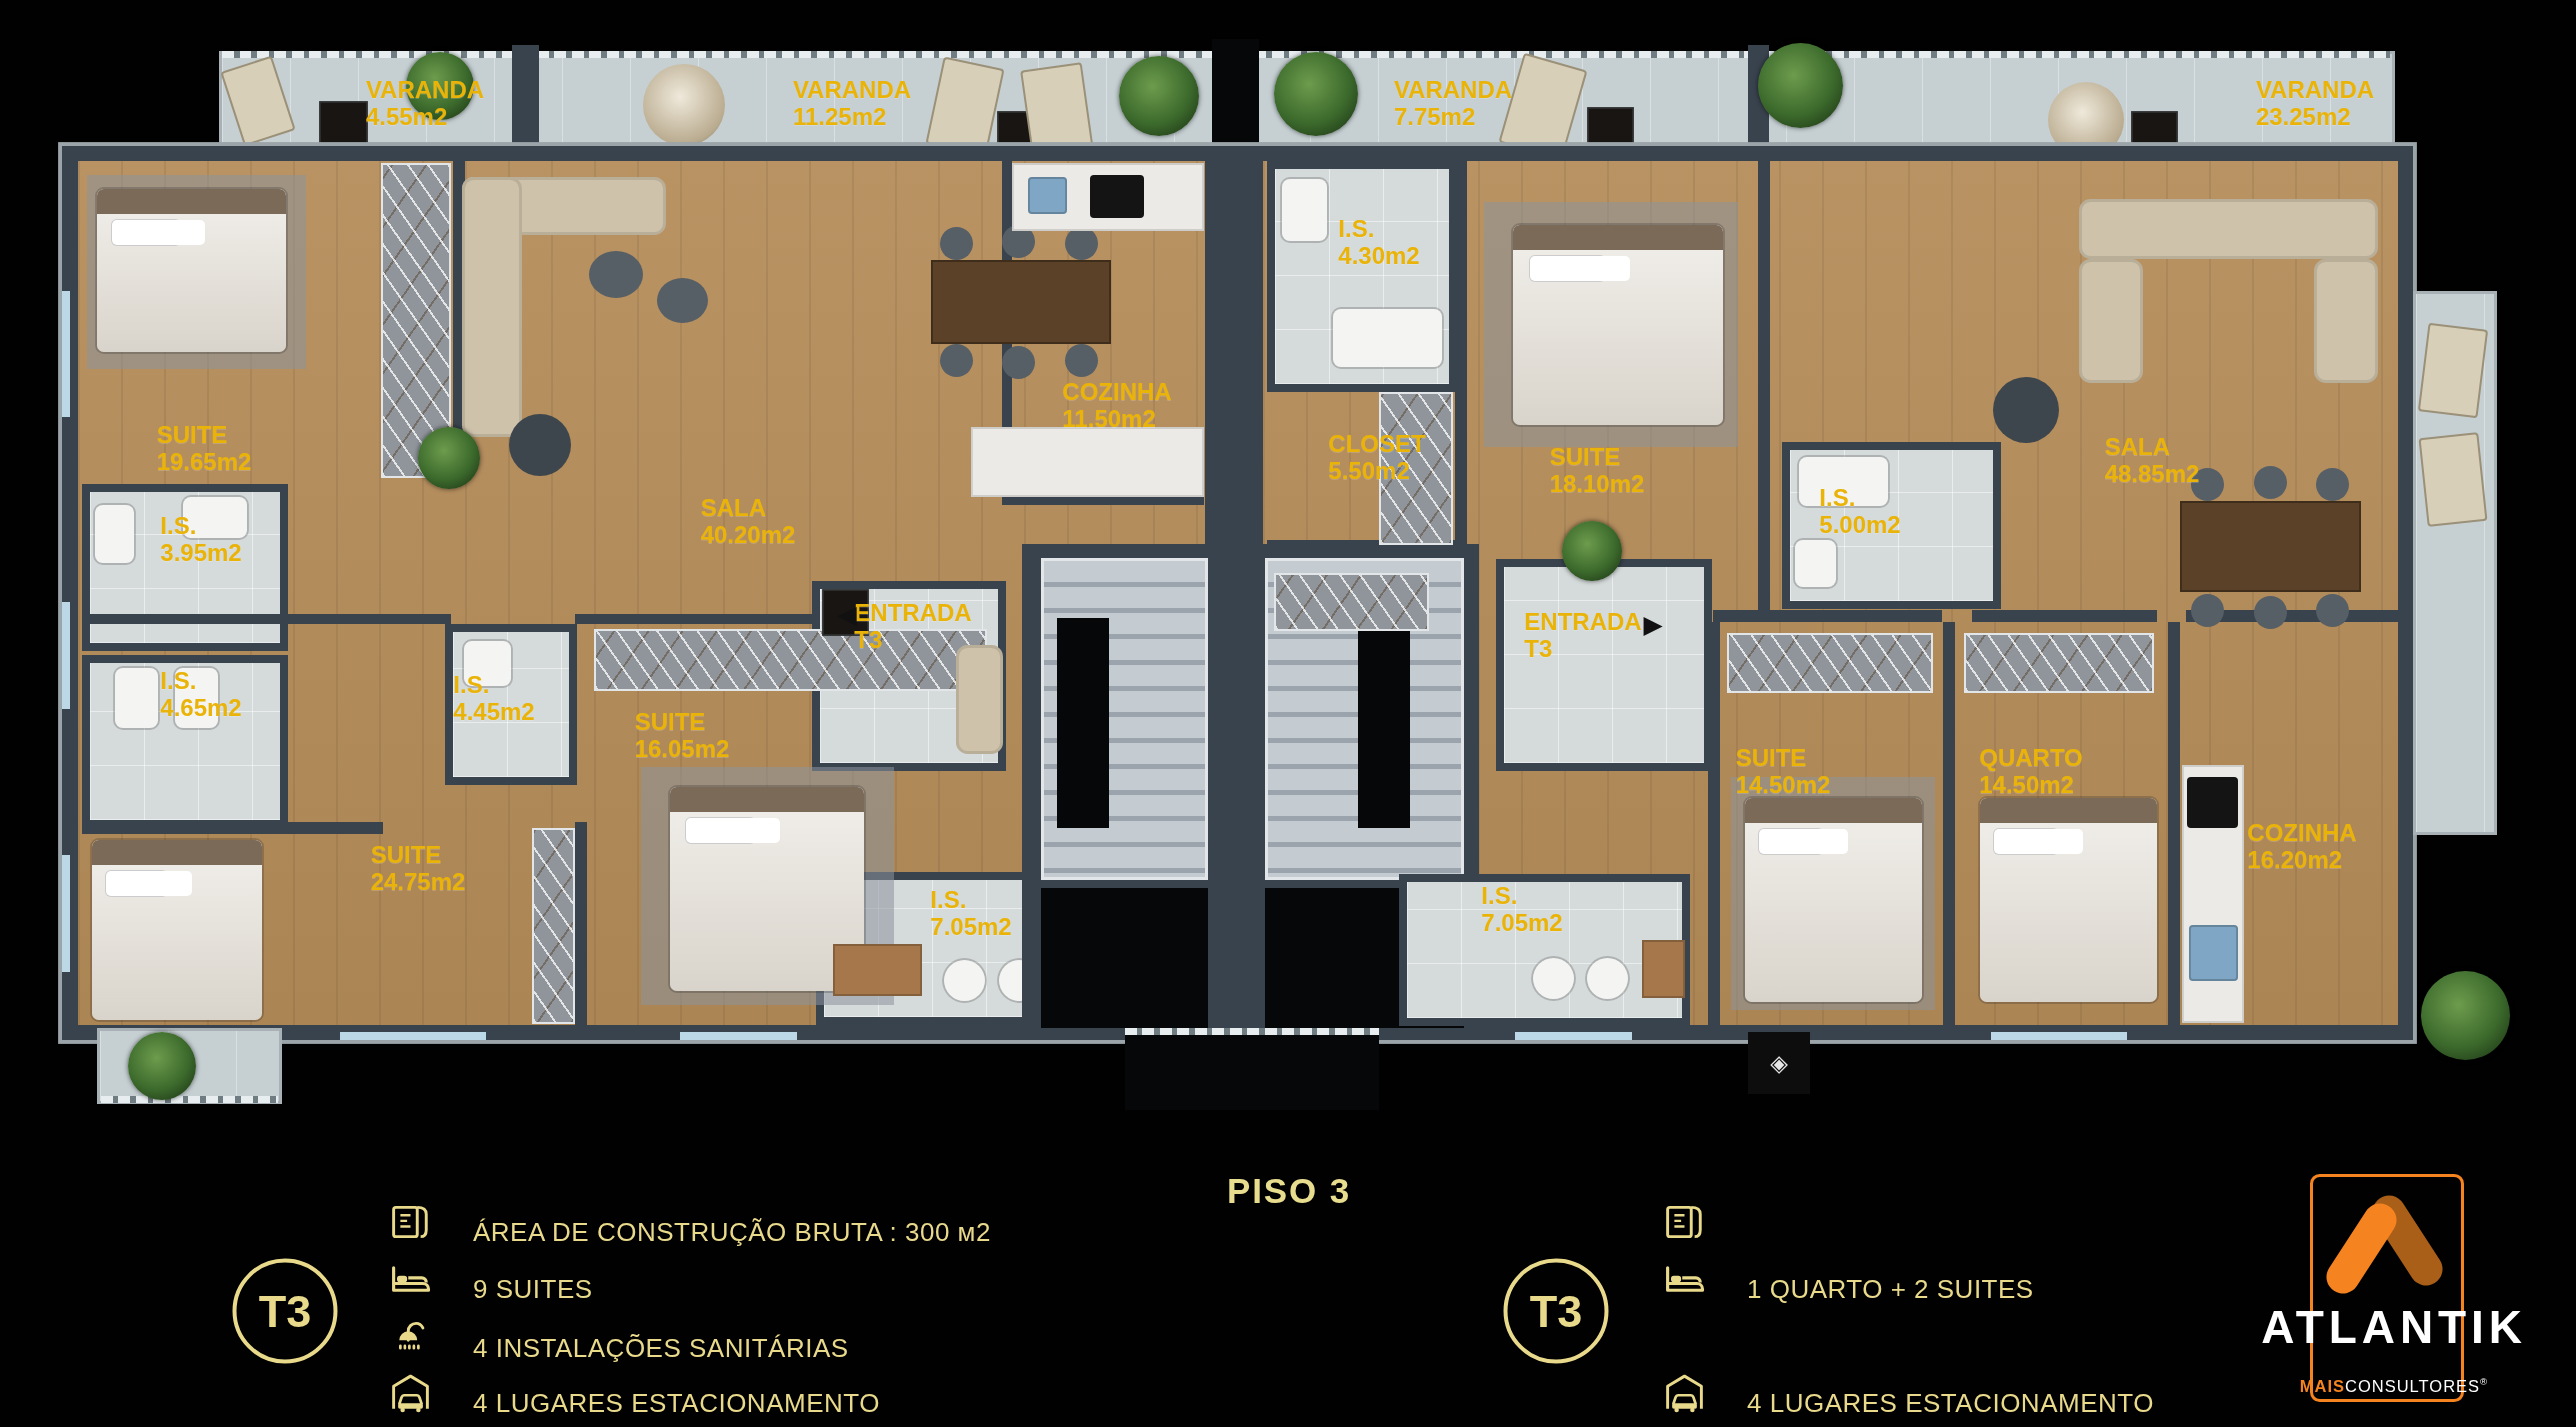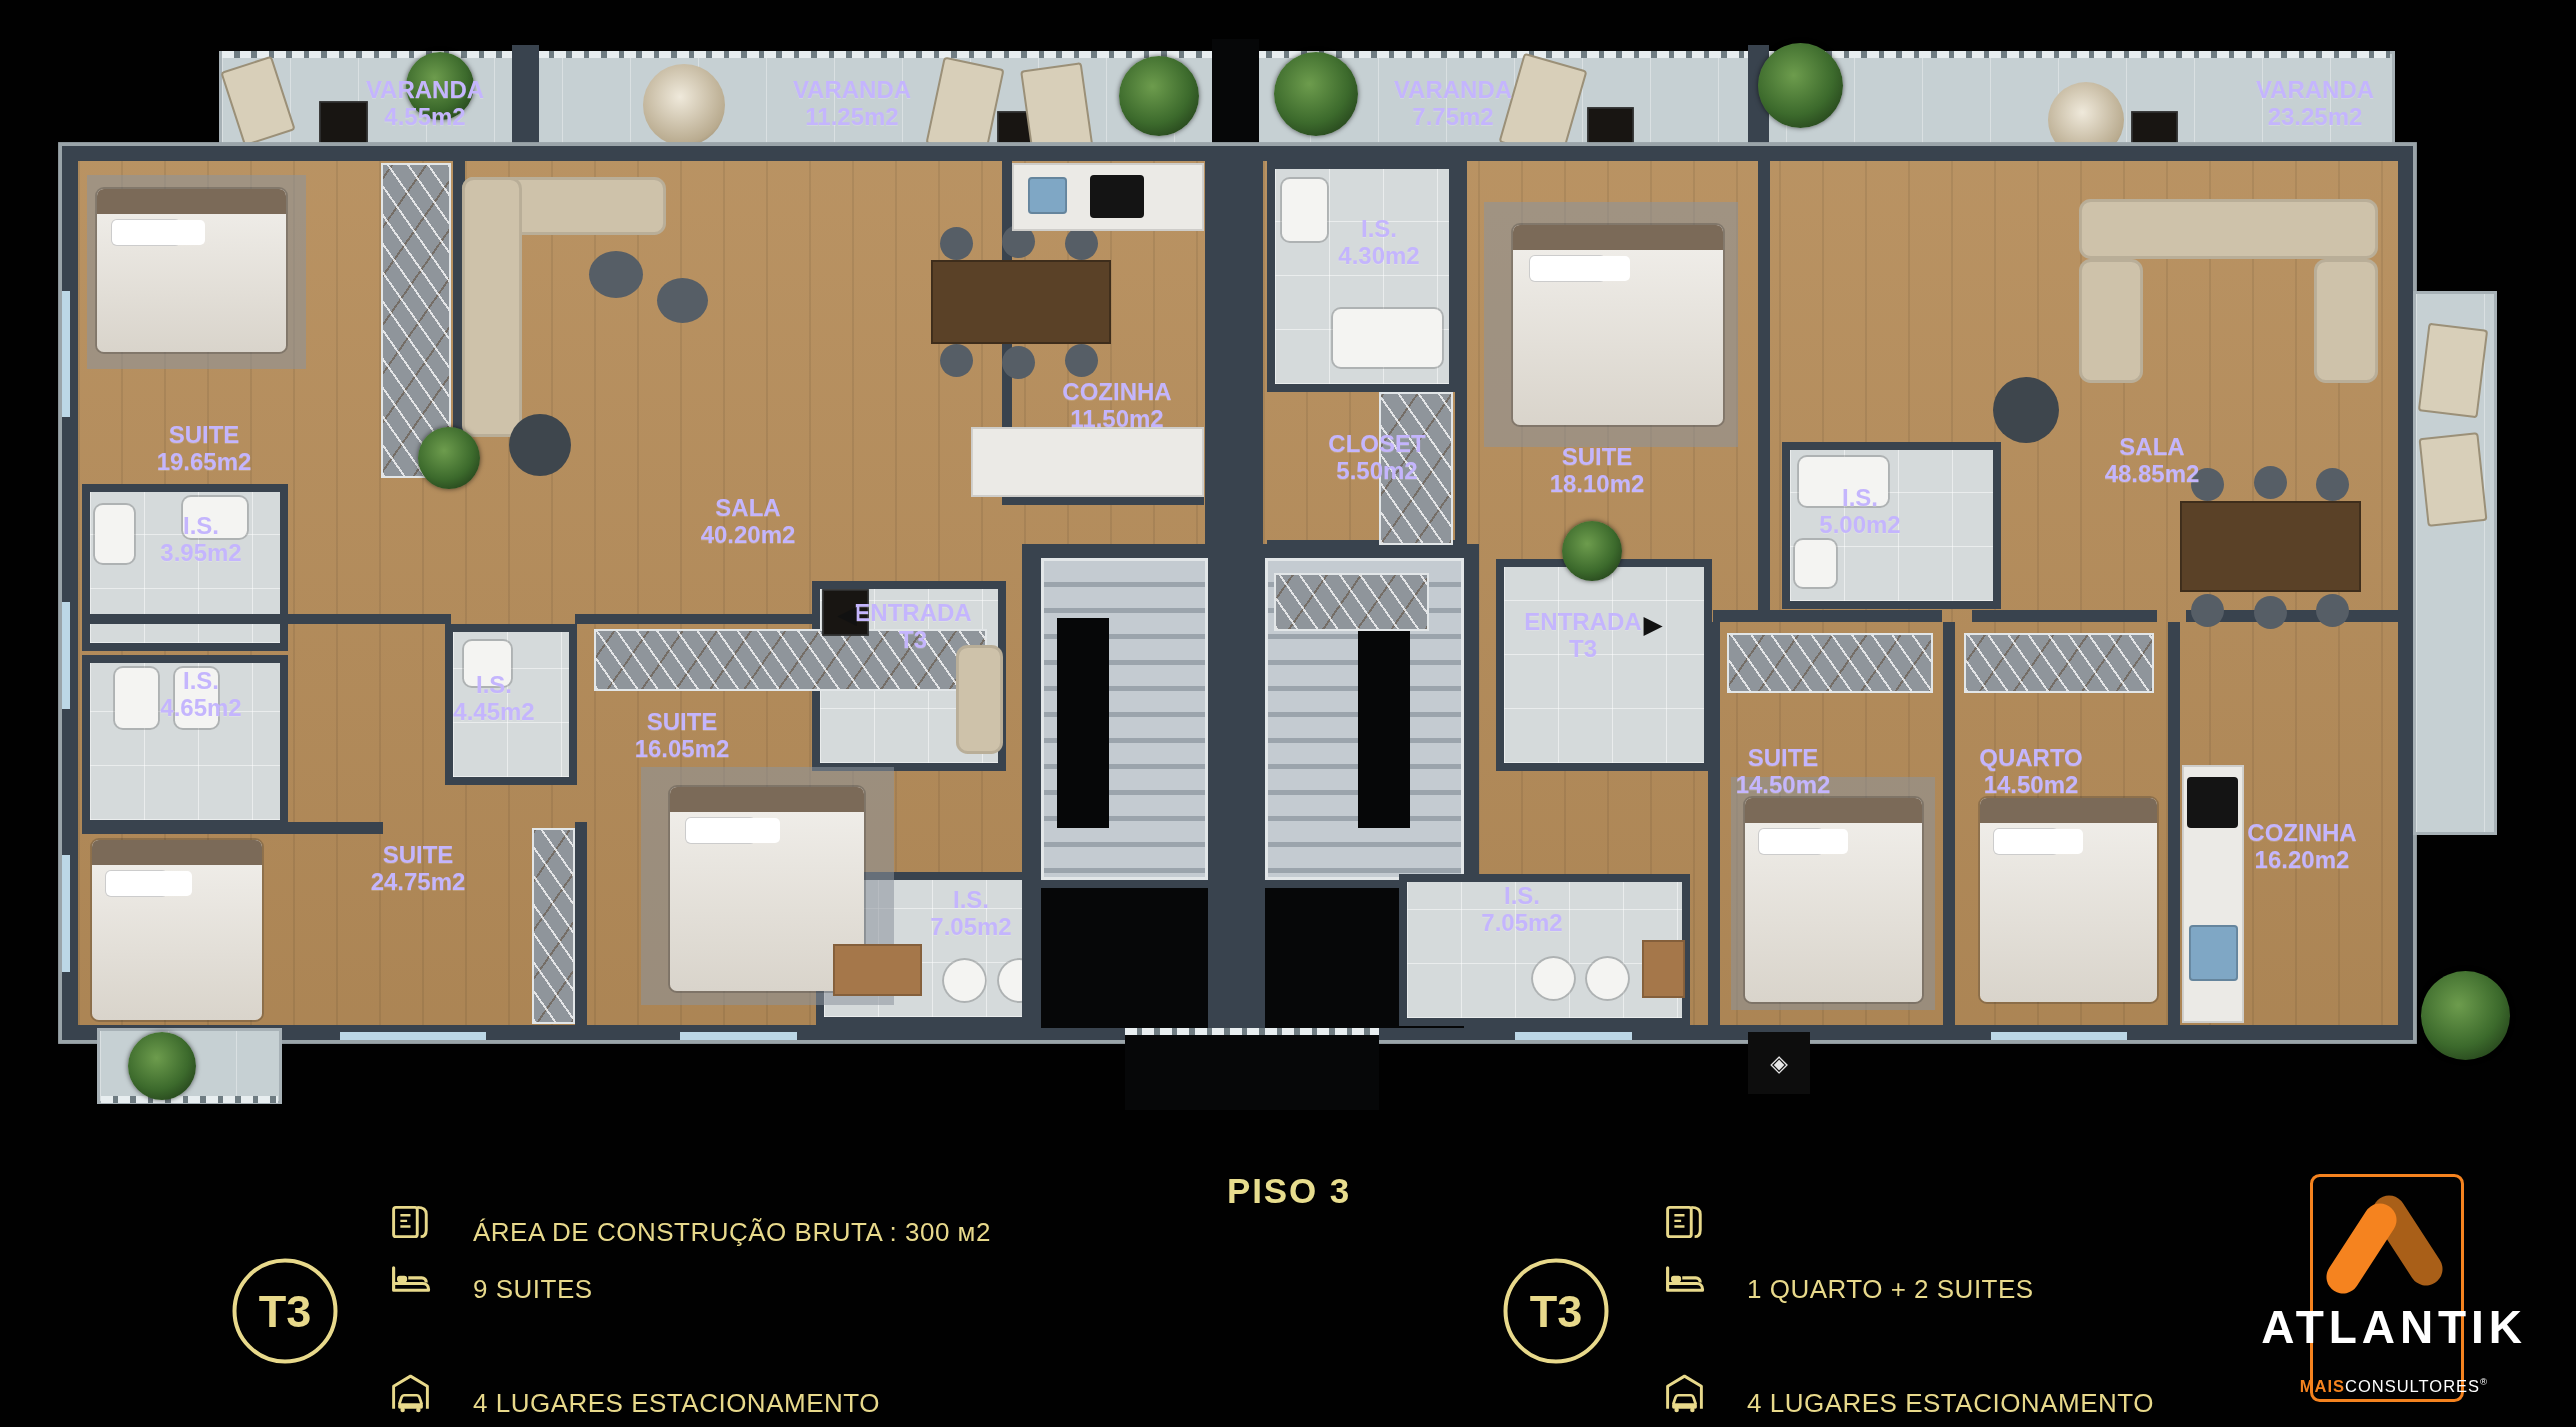--- a/index.html
+++ b/index.html
@@ -41,22 +41,22 @@
   .fixture{background:#f4f4f2;border-radius:7.8px;box-shadow:0 0 0 1.9px rgba(60,60,60,.25);}
   .fixC{background:#f4f4f2;border-radius:50%;box-shadow:0 0 0 1.9px rgba(60,60,60,.25);}
   .vanity{background:#a5774a;box-shadow:inset 0 0 0 1.9px rgba(0,0,0,.2);}
   .plant{border-radius:50%;background:radial-gradient(circle at 42% 38%,#6d9c4d,#3c6a2c 55%,#27471d 80%);
          box-shadow:0 0 5.8px rgba(0,0,0,.6);}
   .planter{background:#181512;box-shadow:0 0 0 1.9px #2c2c2c;}
   .lounger{background:#d8cfb9;border:2.9px solid #9b9078;box-sizing:border-box;border-radius:3.9px;}
   .eggchair{background:radial-gradient(circle at 45% 40%,#efe9db,#b9ab8f 70%,#7a6a50);border-radius:50%;}
   .win{background:#bcd7e6;}
   
-  .pl{position:absolute;transform:translate(-50%,-50%);display:flex;flex-direction:column;align-items:center;
-      color:#c4b5fd;font-weight:bold;font-size:24px;line-height:1.12;white-space:nowrap;z-index:40;
+  .pl{position:absolute;transform:translate(-50%,-50%);display:flex;flex-direction:column;
+      color:#eab308;font-weight:bold;font-size:24px;line-height:1.12;white-space:nowrap;z-index:40;
       text-shadow:0 1px 0 rgba(255,255,255,.18);}
   .arrow{position:absolute;font-size:25px;color:#111;z-index:41;transform:translate(-50%,-50%);}
   
   .piso{position:absolute;transform:translate(-50%,-50%);color:#e8dd8e;font-size:35px;font-weight:bold;letter-spacing:1.9px;}
   .badge{position:absolute;transform:translate(-50%,-50%);width:97px;height:97px;border:4.9px solid #e8d98b;
          border-radius:50%;display:flex;align-items:center;justify-content:center;
          color:#e8d98b;font-size:45px;font-weight:bold;}
   .lrow{position:absolute;display:flex;align-items:flex-end;gap:37px;color:#e8d98b;transform:translateY(-50%);}
   .licon{width:51px;height:51px;display:flex;align-items:center;justify-content:center;color:#e8d98b;}
   .ltext{font-size:26px;letter-spacing:0.5px;white-space:nowrap;}
@@ -346,20 +346,30 @@
   <div class="lrow" style="left:385px;top:1279px;">
     <span class="licon">
       <svg width="45" height="45" viewBox="0 0 40 40">
           <path d="M5 10v20M5 24h26a5 5 0 0 1 5 5v1M5 30h31" stroke="currentColor" stroke-width="2.8" fill="none" stroke-linecap="round"></path>
           <rect x="8" y="17" width="9" height="6" rx="2.5" fill="currentColor"></rect>
           <path d="M18 19h12a4 4 0 0 1 4 4" stroke="currentColor" stroke-width="2.8" fill="none"></path>
         </svg>
     </span>
     <span class="ltext">9 SUITES</span>
   </div>
+  <div class="lrow" style="left:385px;top:1338px;">
+    <span class="licon">
+      <svg width="45" height="45" viewBox="0 0 40 40">
+          <path d="M10 22a8 8 0 0 1 16 0z" fill="currentColor"></path>
+          <path d="M18 22v-8c0-4 3-7 7-7 3 0 5 2 6 4" stroke="currentColor" stroke-width="2.6" fill="none" stroke-linecap="round"></path>
+          <path d="M11 27v3M15 27v5M19 27v3M23 27v5M27 27v3" stroke="currentColor" stroke-width="2.4" stroke-linecap="round" stroke-dasharray="2 3"></path>
+        </svg>
+    </span>
+    <span class="ltext">4 INSTALAÇÕES SANITÁRIAS</span>
+  </div>
   <div class="lrow" style="left:385px;top:1393px;">
     <span class="licon">
       <svg width="45" height="45" viewBox="0 0 40 40">
           <path d="M5 34V14L20 5l15 9v20" stroke="currentColor" stroke-width="2.6" fill="none" stroke-linejoin="round"></path>
           <path d="M10 30l2-6c.4-1 1-2 2.5-2h11c1.5 0 2.1 1 2.5 2l2 6" stroke="currentColor" stroke-width="2.4" fill="none"></path>
           <rect x="9" y="29" width="22" height="5" rx="1.5" fill="currentColor"></rect>
           <circle cx="13" cy="35" r="2" fill="currentColor"></circle>
           <circle cx="27" cy="35" r="2" fill="currentColor"></circle>
         </svg>
     </span>

